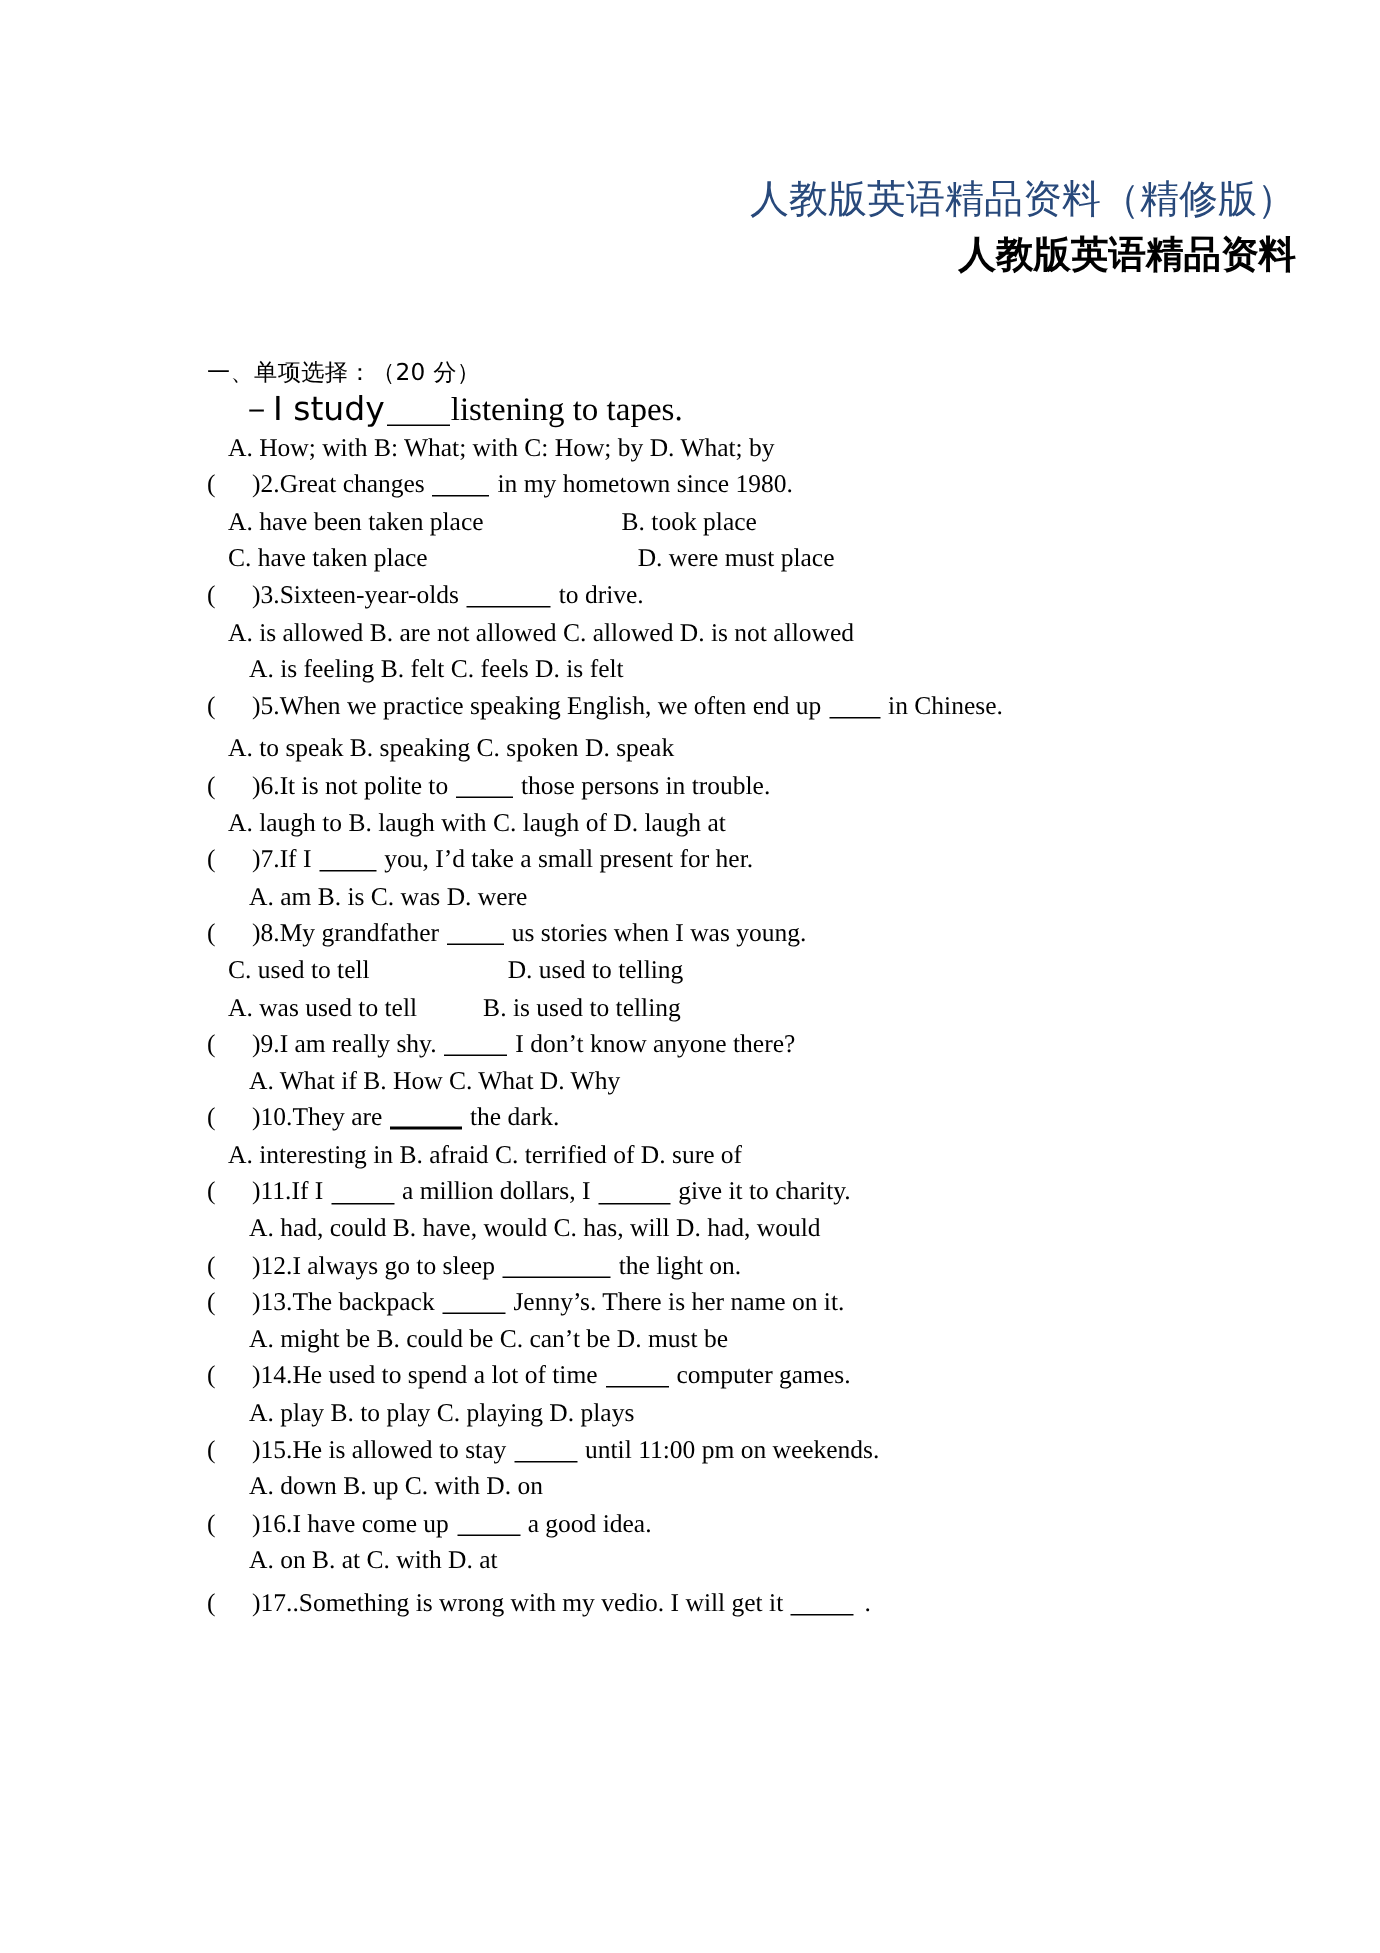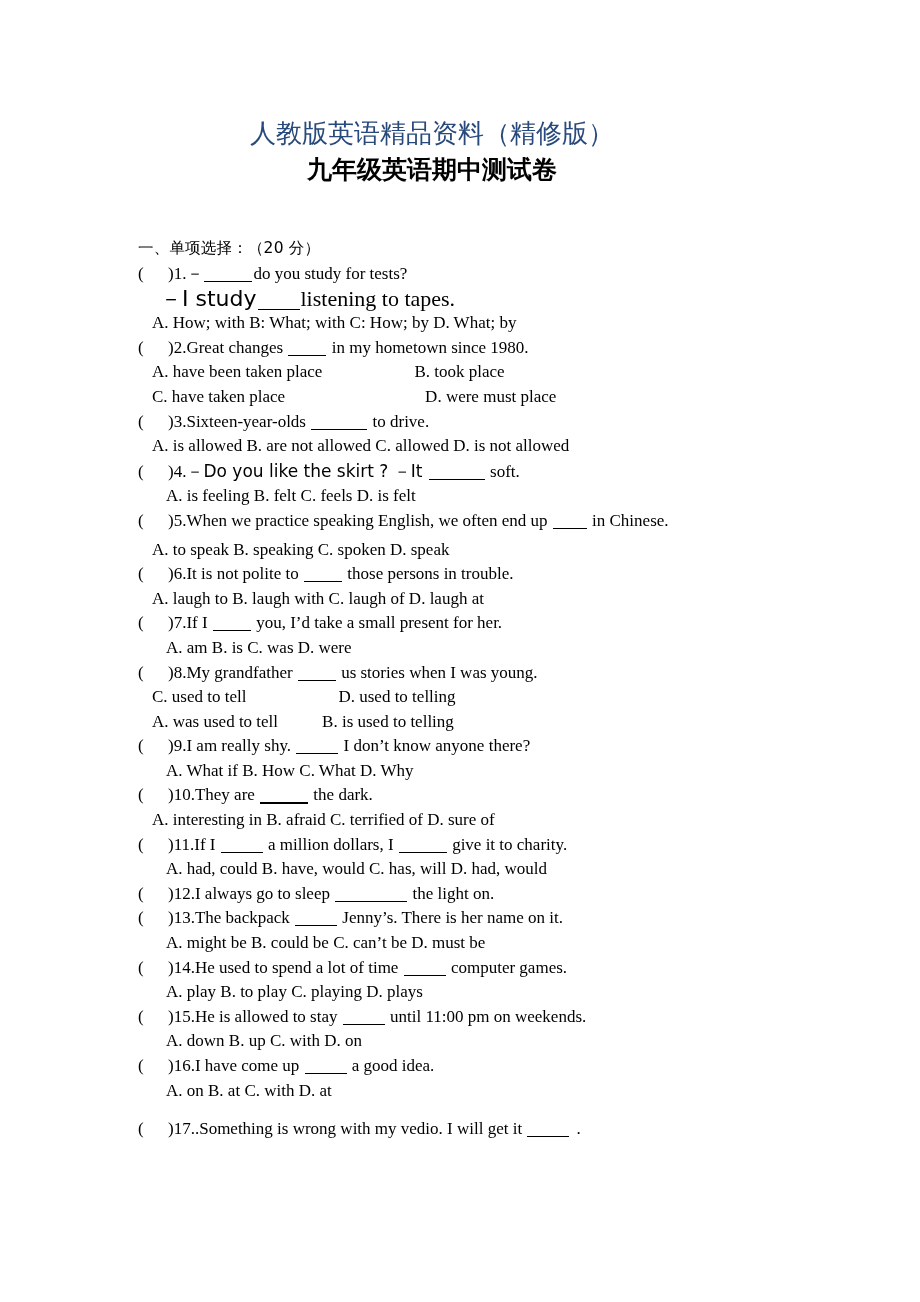--- a/index.html
+++ b/index.html
@@ -23,21 +23,21 @@
     inset: 0;
     padding: 0;
   }
 
   
   .title-block {
     position: absolute;
     top: 116px;
     left: 0;
     width: 864px;
-    text-align: center;
+    text-align: right;
   }
   .title-blue {
     font-family: "DejaVu Sans", "Liberation Sans", sans-serif;
     font-size: 26px;
     line-height: 34px;
     color: #28497B;
     letter-spacing: 0px;
     white-space: nowrap;
   }
   .title-black {
@@ -117,53 +117,47 @@
 
   .sp6  { display: inline-block; width: 6px; }
 </style>
 </head>
 <body>
 
 <div class="page">
 
   <div class="title-block">
     <div class="title-blue">人教版英语精品资料（精修版）</div>
-    <div class="title-black">九年级英语期中测试卷</div>
+    <div class="title-black">人教版英语精品资料</div>
   </div>
 
   <div class="body-block">
 
     <div class="section-head">一、单项选择：（20 分）</div>
 
-    <div class="q-line">
-      <span class="paren-open"><span>(</span></span><span>)</span><span>1.</span><span class="dash">－</span><span class="blank w1"></span><span>do you study for tests?</span>
-    </div>
     <div class="cont-line">
       <span class="dash">－I study</span><span class="blank w2"></span><span>listening to tapes.</span>
     </div>
     <div class="opt-line">A. How; with   B: What; with     C: How; by     D. What; by</div>
 
     <div class="q-line">
       <span class="paren-open"><span>(</span></span><span>)</span><span>2.</span><span>Great changes </span><span class="blank w3"></span><span> in my hometown since 1980.</span>
     </div>
     <div class="opt-line">
       <span>A. have been taken place</span><span class="gap-xxl"></span><span>B. took place</span>
     </div>
     <div class="opt-line">
       <span>C. have taken place</span><span class="gap-xxl" style="width:140px"></span><span>D. were must place</span>
     </div>
 
     <div class="q-line">
       <span class="paren-open"><span>(</span></span><span>)</span><span>3.</span><span>Sixteen-year-olds </span><span class="blank w4"></span><span> to drive.</span>
     </div>
     <div class="opt-line">A. is allowed        B. are not allowed    C. allowed      D. is not allowed</div>
 
-    <div class="q-line">
-      <span class="paren-open"><span>(</span></span><span>)</span><span>4.</span><span class="dash">－Do you like the skirt ?  －It </span><span class="blank w4"></span><span> soft.</span>
-    </div>
     <div class="opt-line deep">A. is feeling         B. felt                  C. feels                  D. is felt</div>
 
     <div class="q-line">
       <span class="paren-open"><span>(</span></span><span>)</span><span>5.</span><span>When we practice speaking English, we often end up </span><span class="blank w7"></span><span> in Chinese.</span>
     </div>
     <div class="opt-line" style="padding-top:4px">A. to speak     B. speaking     C. spoken     D. speak</div>
 
     <div class="q-line">
       <span class="paren-open"><span>(</span></span><span>)</span><span>6.</span><span>It is not polite to </span><span class="blank w3"></span><span> those persons in trouble.</span>
     </div>
@@ -216,18 +210,18 @@
     <div class="q-line">
       <span class="paren-open"><span>(</span></span><span>)</span><span>15.</span><span>He is allowed to stay </span><span class="blank w2"></span><span> until 11:00 pm on weekends.</span>
     </div>
     <div class="opt-line deep">A. down               B. up                   C. with               D. on</div>
 
     <div class="q-line">
       <span class="paren-open"><span>(</span></span><span>)</span><span>16.</span><span>I have come up </span><span class="blank w2"></span><span> a good idea.</span>
     </div>
     <div class="opt-line deep">A. on                   B. at                     C. with                 D. at</div>
 
-    <div class="q-line" style="margin-top:14px">
+    <div class="q-line" style="margin-top:4px">
       <span class="paren-open"><span>(</span></span><span>)</span><span>17.</span><span>.Something is wrong with my vedio. I will get it </span><span class="blank w2"></span><span class="sp6"></span><span>.</span>
     </div>
 
   </div>
 </div>
 
 </body></html>

